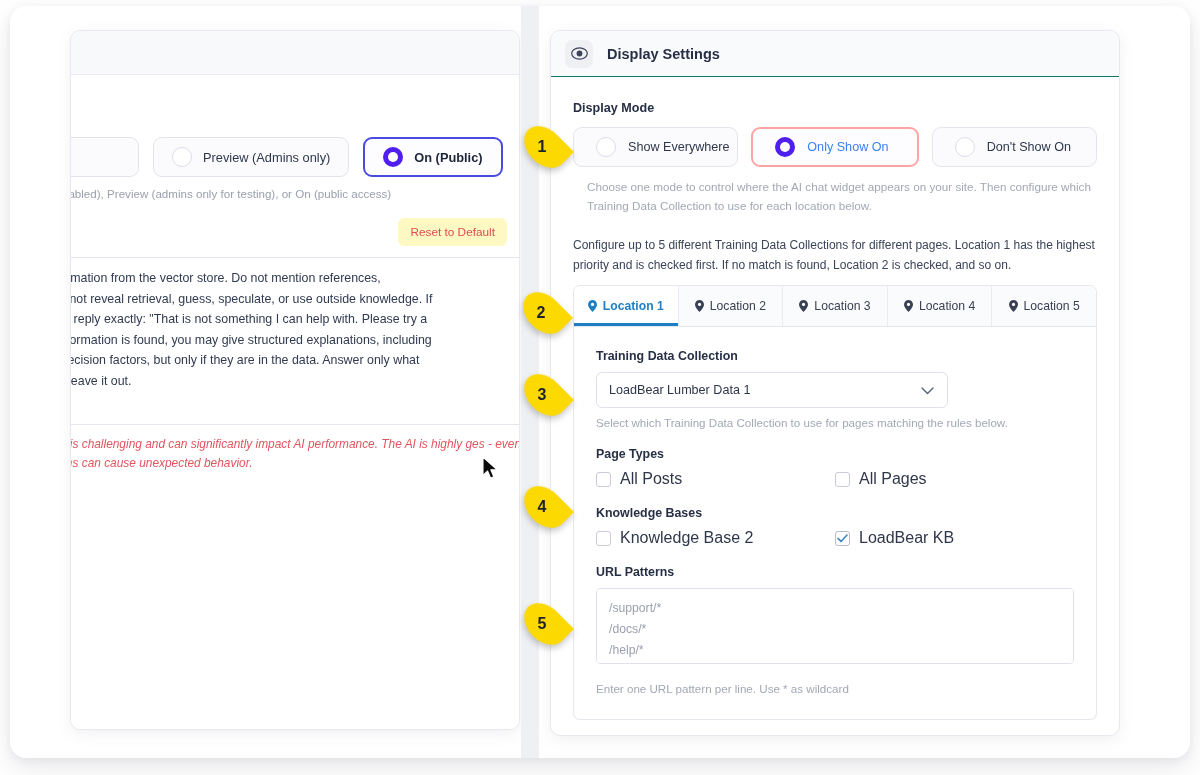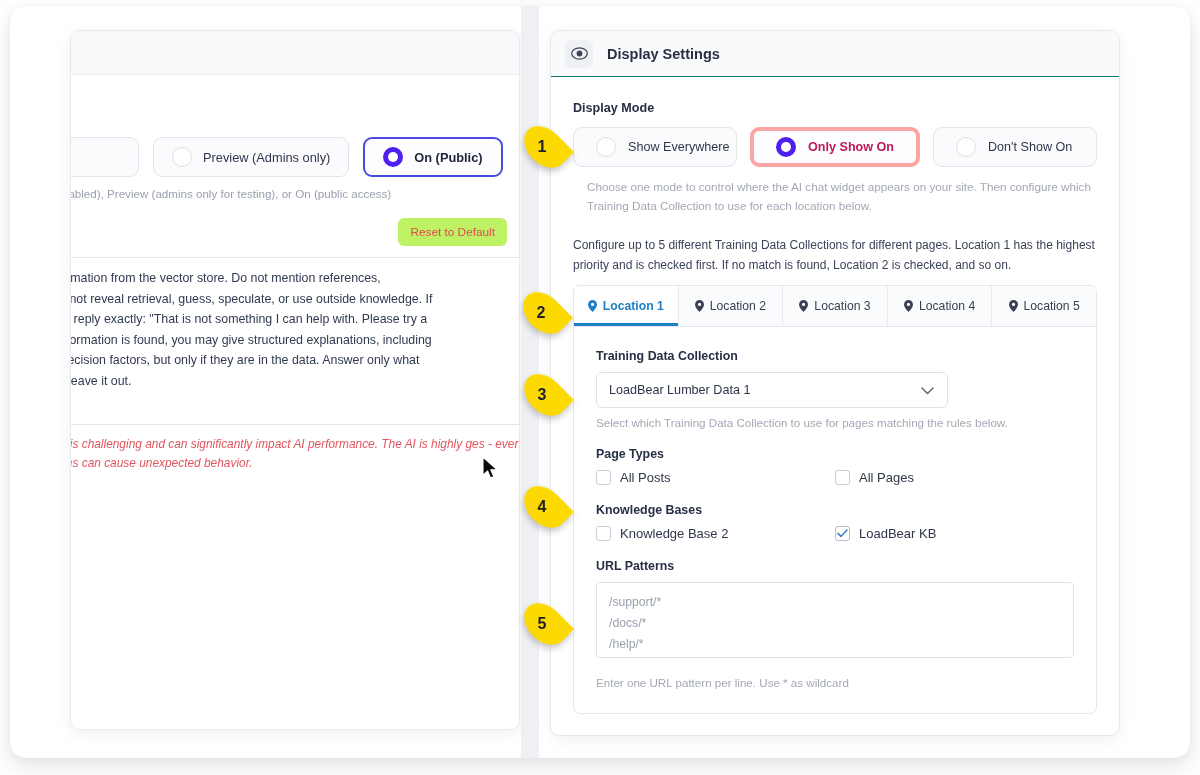--- a/index.html
+++ b/index.html
@@ -116,21 +116,21 @@
     top: 112px;
     font-size: 11.6px;
     color: #9aa0ae;
     white-space: nowrap;
   }
 
   #reset-btn {
     position: absolute;
     right: 12px;
     top: 143px;
-    background: #bef264;
+    background: #fef9c3;
     color: #e04b53;
     border: none;
     border-radius: 6px;
     padding: 7px 12px;
     font-size: 11.8px;
     font-family: "Liberation Sans", sans-serif;
   }
 
   #left-textarea {
     position: absolute;
@@ -230,24 +230,24 @@
     gap: 12px;
     padding-left: 22px;
     border: 1px solid #e3e5ec;
     border-radius: 9px;
     background: #fbfbfd;
     font-size: 12.6px;
     color: #2e374c;
     white-space: nowrap;
   }
   .mradio.on {
-    border: 4px solid #fca5a5;
+    border: 2px solid #fca5a5;
     background: #fdfdff;
-    font-weight: 700;
-    color: #be185d;
+    font-weight: 400;
+    color: #3b82f6;
   }
 
   #mode-help {
     margin: 10px 0 0 14px;
     font-size: 11.7px;
     line-height: 19px;
     color: #a3a8b5;
     max-width: 525px;
   }
 
@@ -338,21 +338,21 @@
 
   .cb-grid {
     display: flex;
     margin-top: 2px;
   }
   .cb-grid > div { width: 50%; }
   .cb-item {
     display: flex;
     align-items: center;
     gap: 9px;
-    font-size: 13px;
+    font-size: 16px;
     color: #2f374a;
   }
   .cbox {
     width: 15px; height: 15px;
     border: 1px solid #c9ccd6;
     border-radius: 3px;
     background: #fff;
     flex: none;
   }
   .cbox.checked {

